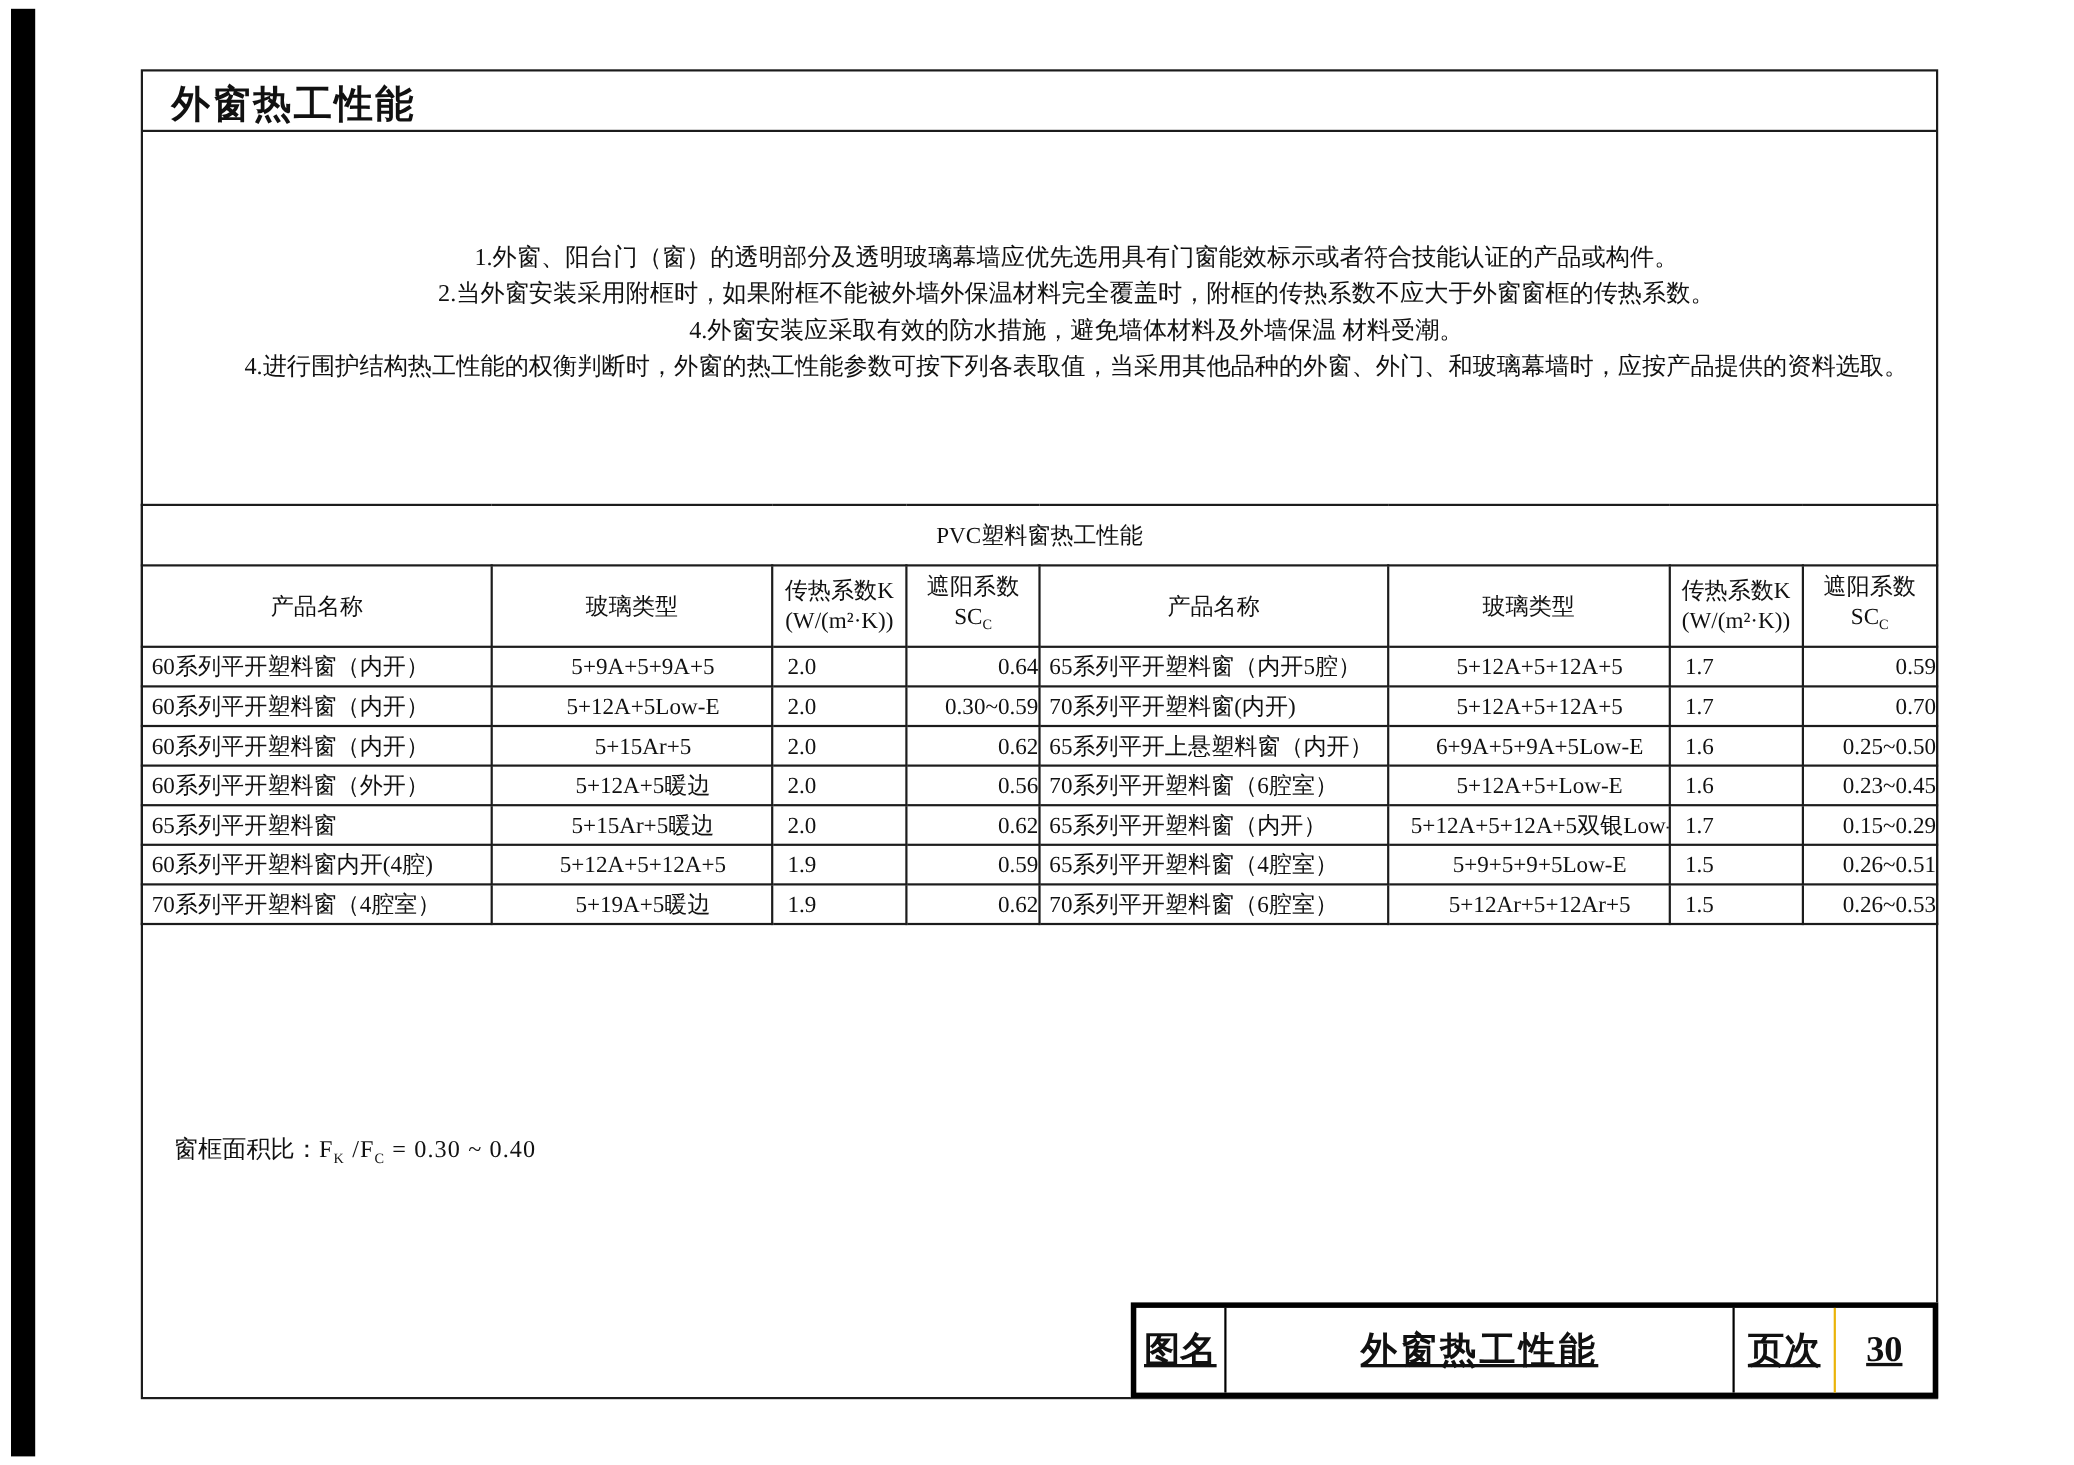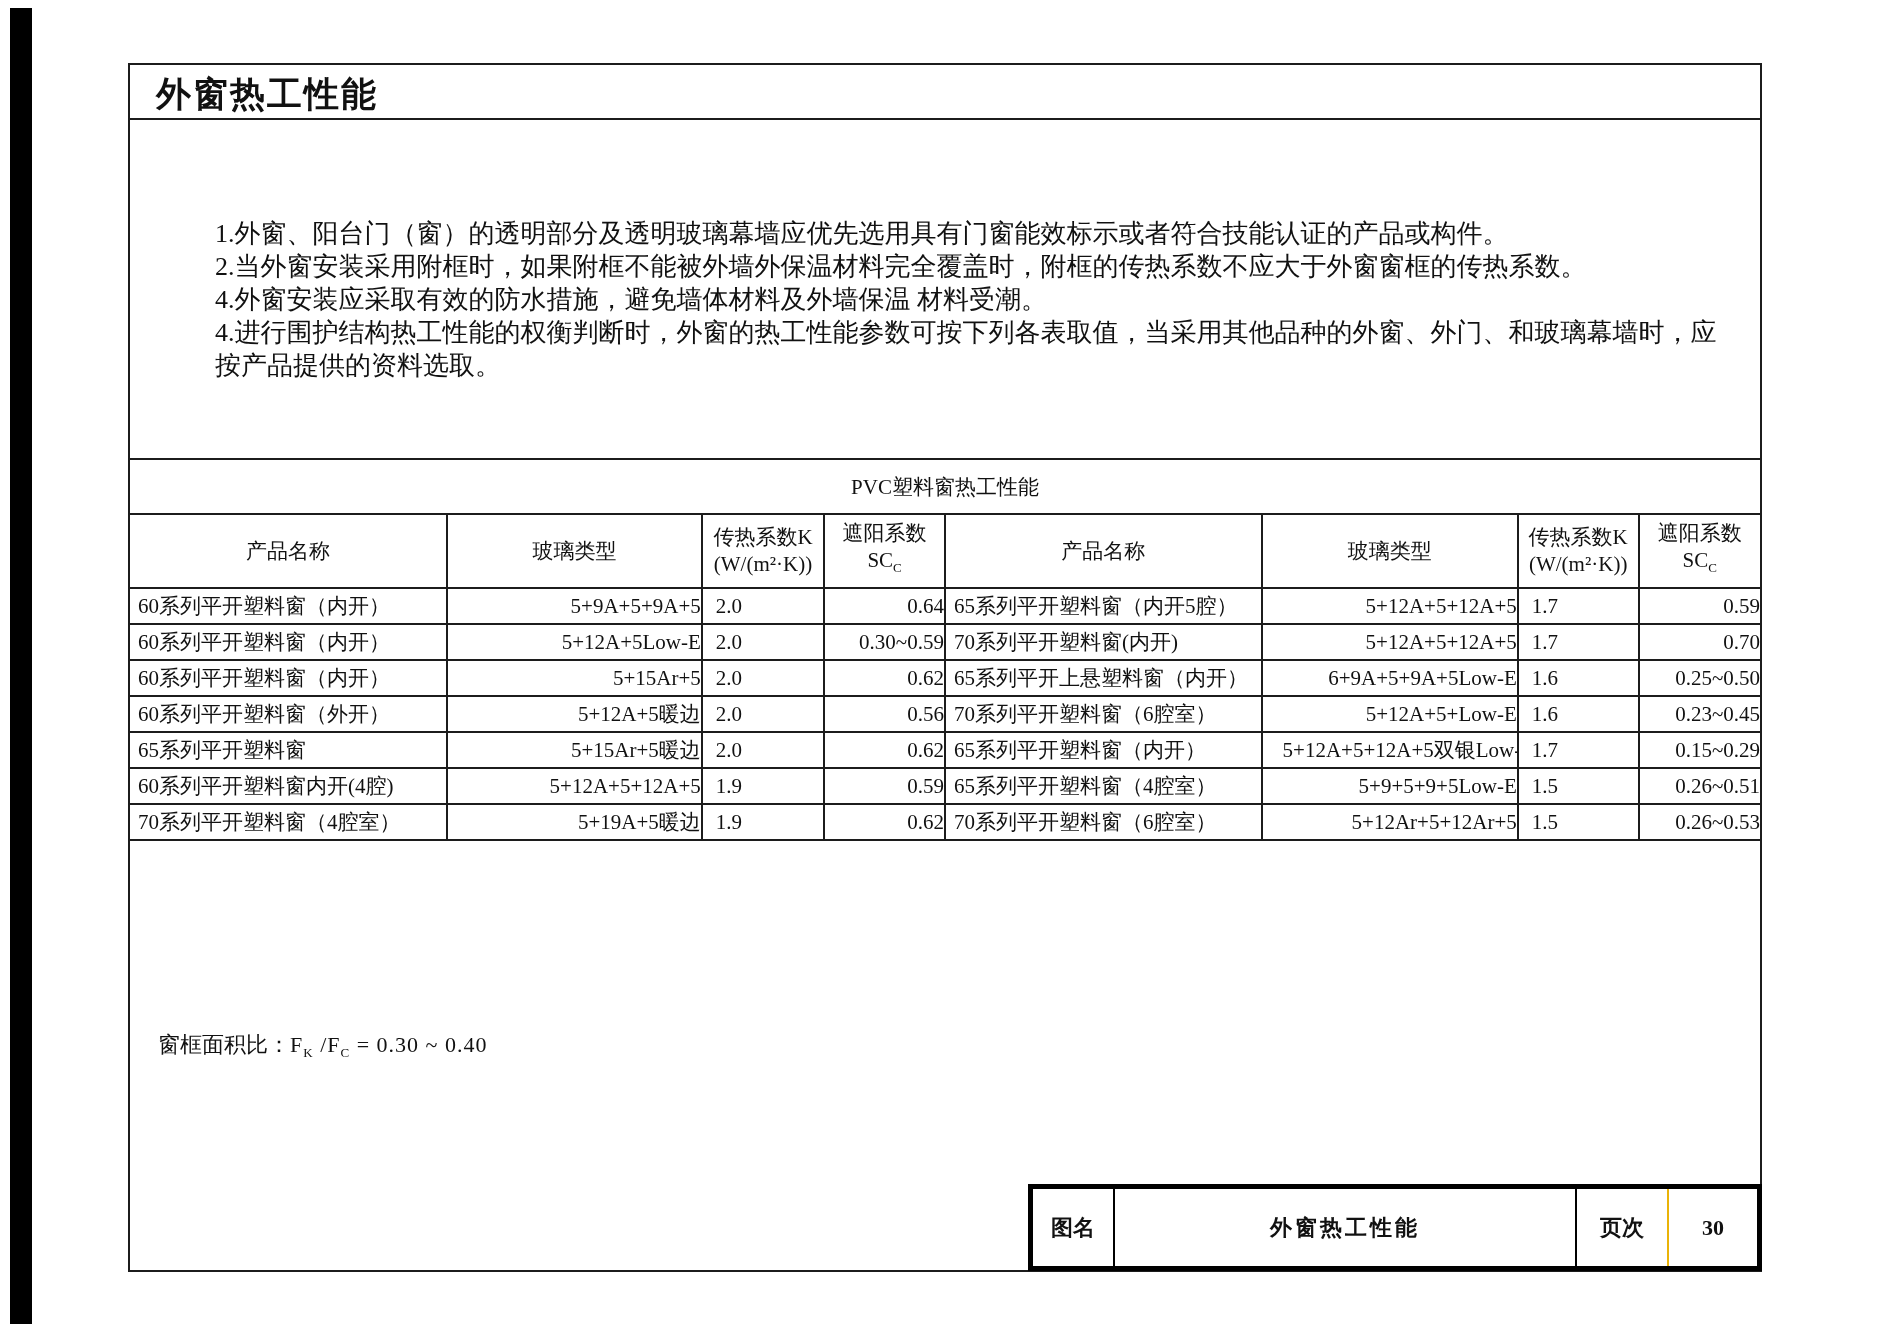--- a/index.html
+++ b/index.html
@@ -25,60 +25,60 @@
     position: absolute; left: 0; top: 0; width: 100%; height: 55px;
     border-bottom: 2px solid #1c1c1c;
   }
   .doc-title {
     position: absolute; left: 26px; top: 6px;
     font-family: "Liberation Sans", "DejaVu Sans", sans-serif;
     font-size: 35px; font-weight: bold; letter-spacing: 2px;
   }
   .notes {
     position: absolute; left: 85px; top: 152px; right: 18px;
-    font-size: 26px; line-height: 33px;
+    font-size: 22px; line-height: 33px; text-align: center;
   }
   .notes div { white-space: normal; }
   .perf-table {
     position: absolute; left: -2px; top: 393px;
     width: calc(100% + 4px);
     border-collapse: collapse;
     table-layout: fixed;
   }
   .perf-table td, .perf-table th {
     border: 2px solid #1c1c1c;
     font-weight: normal;
     font-size: 21px;
     overflow: hidden;
     white-space: nowrap;
   }
   .tbl-title-cell { height: 55px; text-align: center; font-size: 22px; }
   .hdr { height: 74px; text-align: center; line-height: 27px; }
   .perf-table tr.body-row td { height: 36px; }
   td.c-product { text-align: left; padding-left: 8px; }
-  td.c-glass   { text-align: right; padding-left: 20px; }
+  td.c-glass   { text-align: center; padding-left: 20px; }
   td.c-k       { text-align: left; padding-left: 13px; }
   td.c-sc      { text-align: right; }
   sub { font-size: 13px; }
   .footer-note {
     position: absolute; left: 158px; top: 1030px;
     font-size: 22px;
   }
   .footer-note .formula { letter-spacing: 1px; }
   .title-block {
     position: absolute; left: 1028px; top: 1184px;
     width: 734px; height: 87px;
     border: 5px solid #000;
     display: flex; align-items: stretch;
     background: #fff;
     font-family: "Liberation Sans", "DejaVu Sans", sans-serif;
   }
   .title-block .cell {
     display: flex; align-items: center; justify-content: center;
-    font-size: 22px; font-weight: bold;
+    font-size: 33px; font-weight: bold; text-decoration: underline;
   }
   .tb-label  { width: 82px; border-right: 2px solid #000; }
   .tb-name   { flex: 1; border-right: 2px solid #000; letter-spacing: 3px; }
   .tb-plabel { width: 92px; border-right: 2px solid #eab308; text-align: center; }
   .tb-page   { width: 88px; font-family: "Liberation Serif", serif; font-size: 24px; }
 </style>
 </head>
 <body>
 
 <div class="black-bar"></div>

